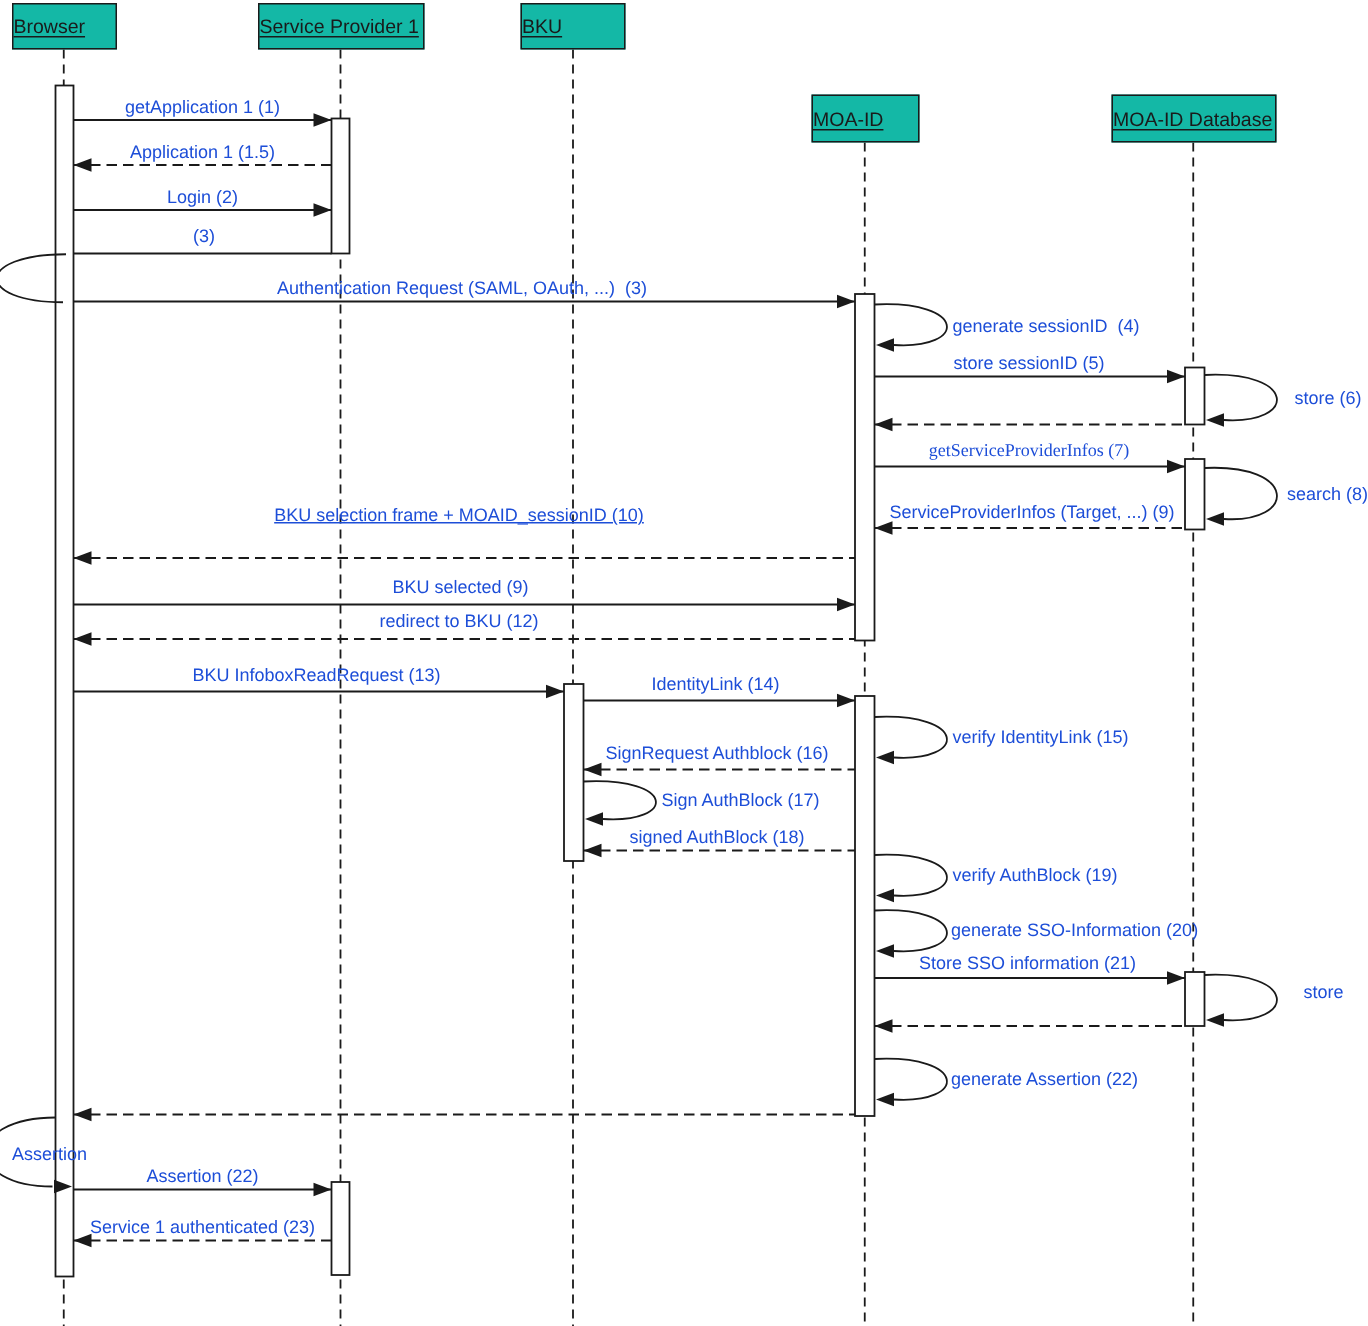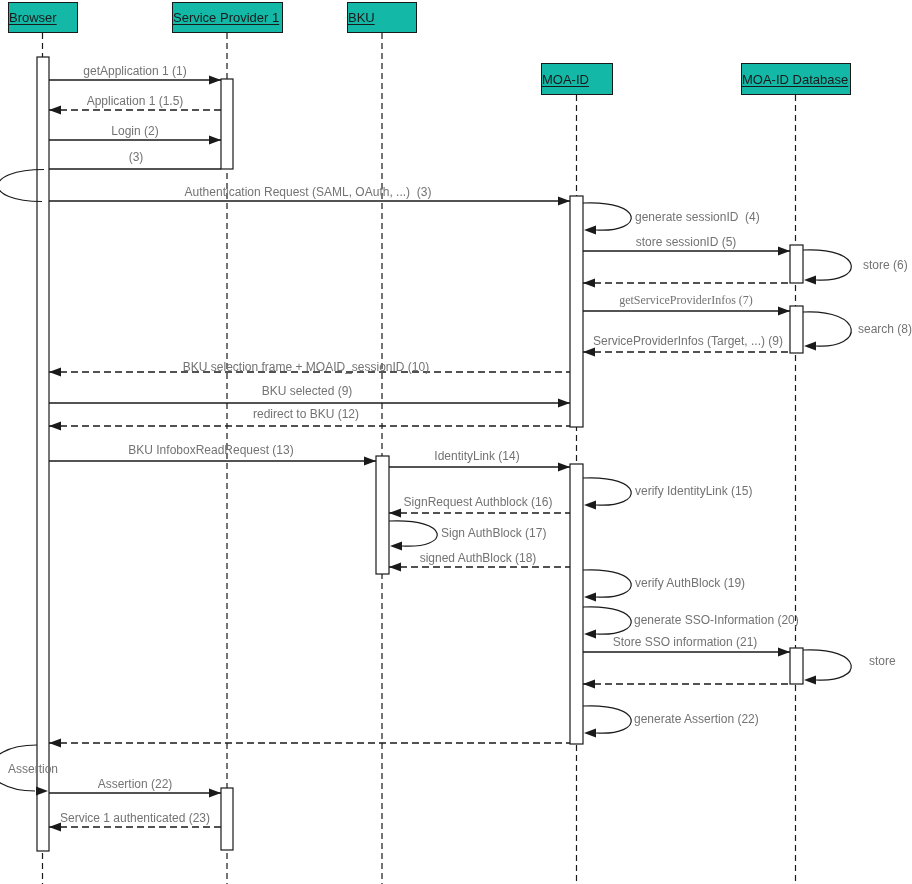--- a/index.html
+++ b/index.html
@@ -21,21 +21,21 @@
     align-items: center;
     justify-content: flex-start;
     font-size: 13px;
     color: #1a1a1a;
     z-index: 3;
   }
   .pbox span { text-decoration: underline; text-underline-offset: 2px; white-space: pre; }
   .label {
     position: absolute;
     font-size: 12px;
-    color: #737373;
+    color: #1d4ed8;
     white-space: pre;
     line-height: 14px;
     height: 14px;
     z-index: 4;
   }
   .label.centered { transform: translateX(-50%); }
 </style>
 </head>
 <body>
 
@@ -119,21 +119,21 @@
       <polygon points="48,791 36,786.5 36,795.5" fill="#1a1a1a"></polygon>
     </svg>
     <div class="label centered" style="left: 135px; top: 64px;">getApplication 1 (1)</div>
     <div class="label centered" style="left: 135px; top: 94px;">Application 1 (1.5)</div>
     <div class="label centered" style="left: 135px; top: 124px;">Login (2)</div>
     <div class="label centered" style="left: 136px; top: 150px;">(3)</div>
     <div class="label centered" style="left: 308px; top: 185px;">Authentication Request (SAML, OAuth, ...)  (3)</div>
     <div class="label centered" style="left: 686px; top: 235px;">store sessionID (5)</div>
     <div class="label centered" style="left: 686px; top: 293px; font-family: Liberation Serif, serif;">getServiceProviderInfos (7)</div>
     <div class="label centered" style="left: 688px; top: 334px;">ServiceProviderInfos (Target, ...) (9)</div>
-    <div class="label centered" style="left: 306px; top: 360px;">BKU selection frame + MOAID_sessionID (10)</div>
+    <div class="label centered" style="left: 306px; top: 336px; text-decoration: underline;">BKU selection frame + MOAID_sessionID (10)</div>
     <div class="label centered" style="left: 307px; top: 384px;">BKU selected (9)</div>
     <div class="label centered" style="left: 306px; top: 407px;">redirect to BKU (12)</div>
     <div class="label centered" style="left: 211px; top: 443px;">BKU InfoboxReadRequest (13)</div>
     <div class="label centered" style="left: 477px; top: 449px;">IdentityLink (14)</div>
     <div class="label centered" style="left: 478px; top: 495px;">SignRequest Authblock (16)</div>
     <div class="label centered" style="left: 478px; top: 551px;">signed AuthBlock (18)</div>
     <div class="label centered" style="left: 685px; top: 635px;">Store SSO information (21)</div>
     <div class="label centered" style="left: 135px; top: 777px;">Assertion (22)</div>
     <div class="label centered" style="left: 135px; top: 811px;">Service 1 authenticated (23)</div>
     <div class="label" style="left: 635px; top: 210px;">generate sessionID  (4)</div>

